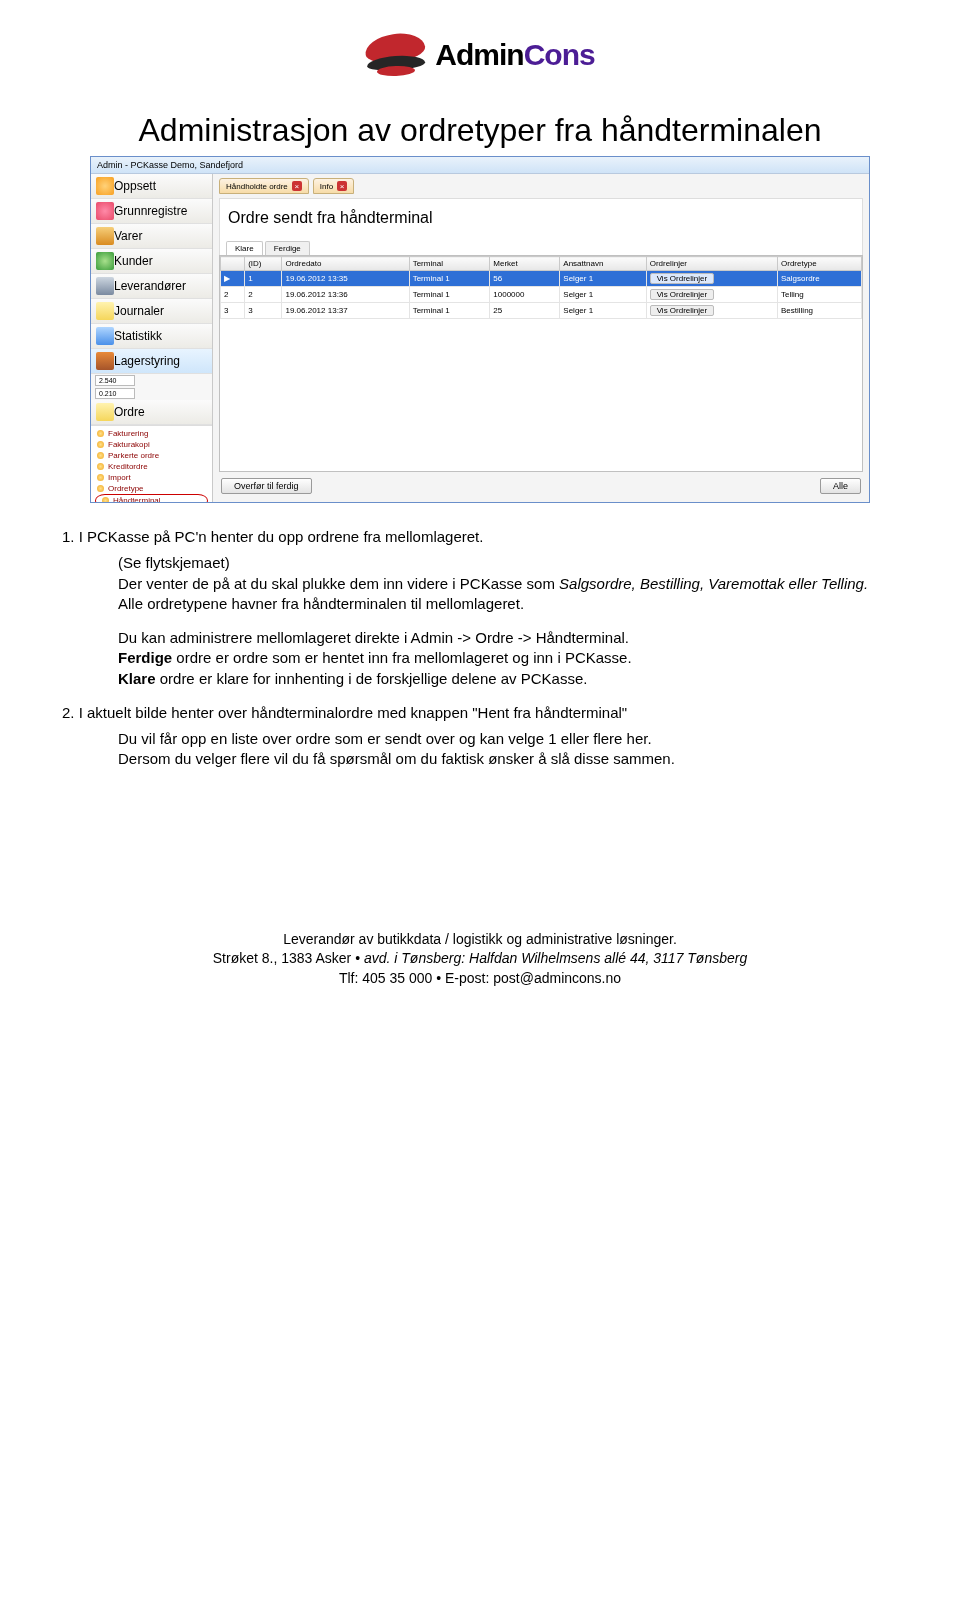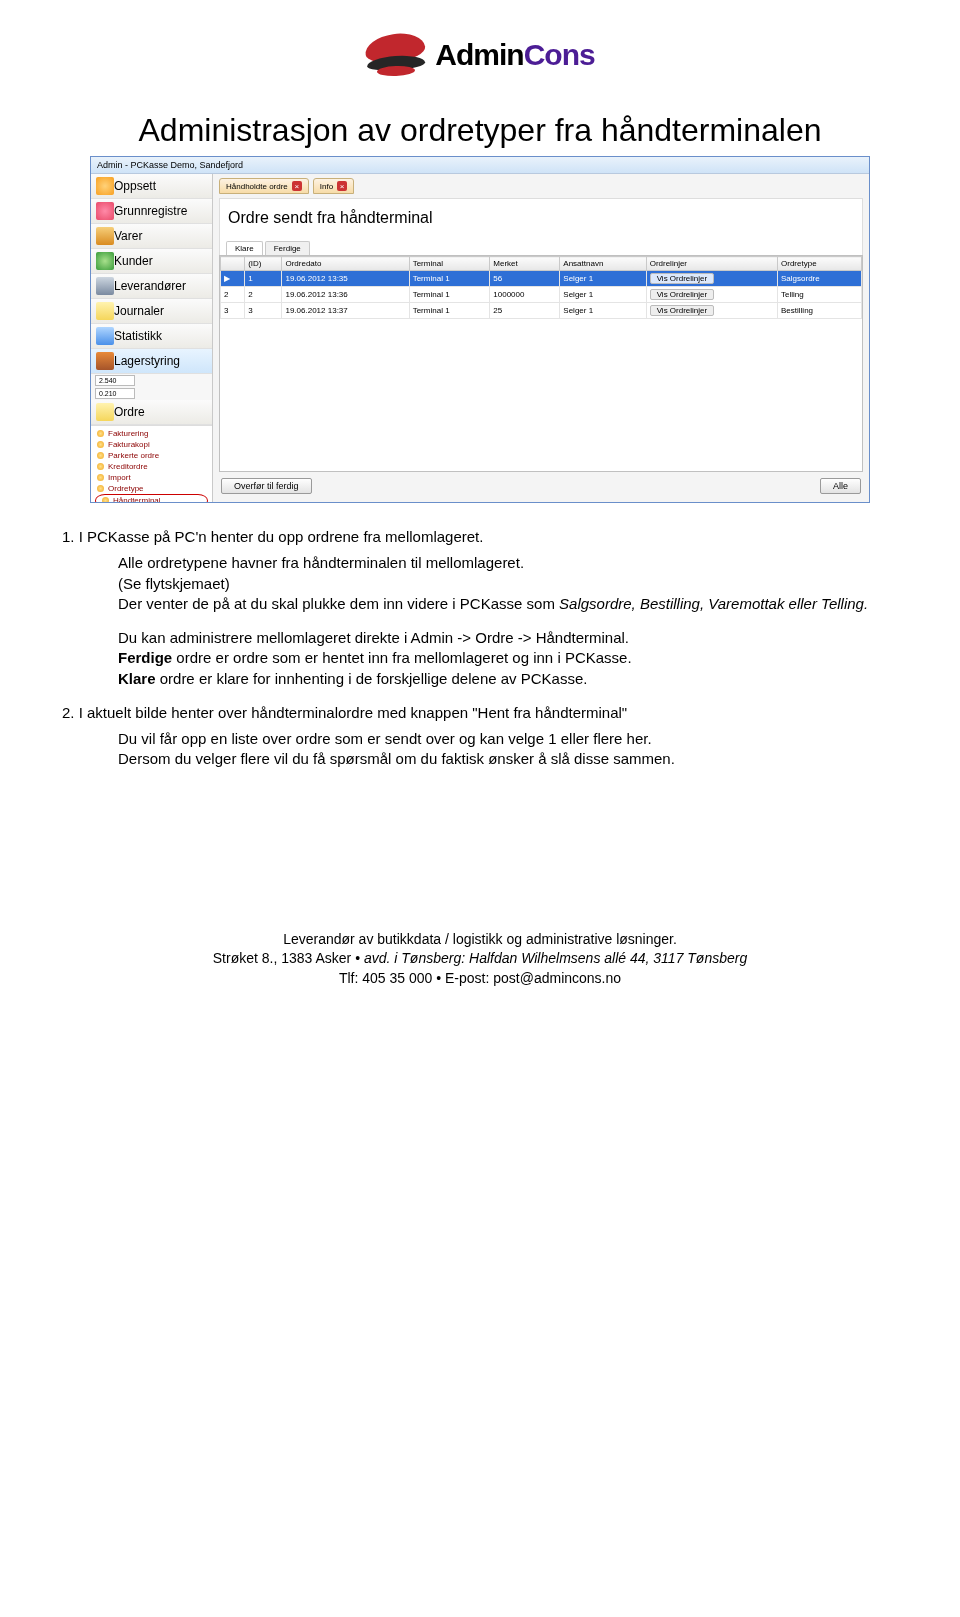--- a/index.html
+++ b/index.html
@@ -310,25 +310,25 @@
           <button class="winbtn">Overfør til ferdig</button>
           <button class="winbtn">Alle</button>
         </div>
       </div>
     </div>
   </div>
 
   <div class="body-text">
     <div class="para">
       <div class="numitem">1.   I PCKasse på PC'n henter du opp ordrene fra mellomlageret.</div>
-      <div style="margin-left:28px;">Alle ordretypene havner fra håndterminalen til mellomlageret.</div>
       <div style="margin-left:28px;">
         <span>(Se flytskjemaet)</span><br>
         <span>Der venter de på at du skal plukke dem inn videre i PCKasse som </span><span class="italic">Salgsordre, Bestilling, Varemottak eller Telling.</span>
       </div>
+      <div style="margin-left:28px;">Alle ordretypene havner fra håndterminalen til mellomlageret.</div>
     </div>
 
     <div class="para" style="margin-left:28px;">
       <div>Du kan administrere mellomlageret direkte i Admin -&gt; Ordre -&gt; Håndterminal.</div>
       <div><b>Ferdige</b><span> ordre er ordre som er hentet inn fra mellomlageret og inn i  PCKasse.</span></div>
       <div><b>Klare</b><span> ordre er klare for innhenting i de forskjellige delene av PCKasse.</span></div>
     </div>
 
     <div class="para">
       <div class="numitem">2.   I aktuelt bilde henter over håndterminalordre med knappen "Hent fra håndterminal"</div>

